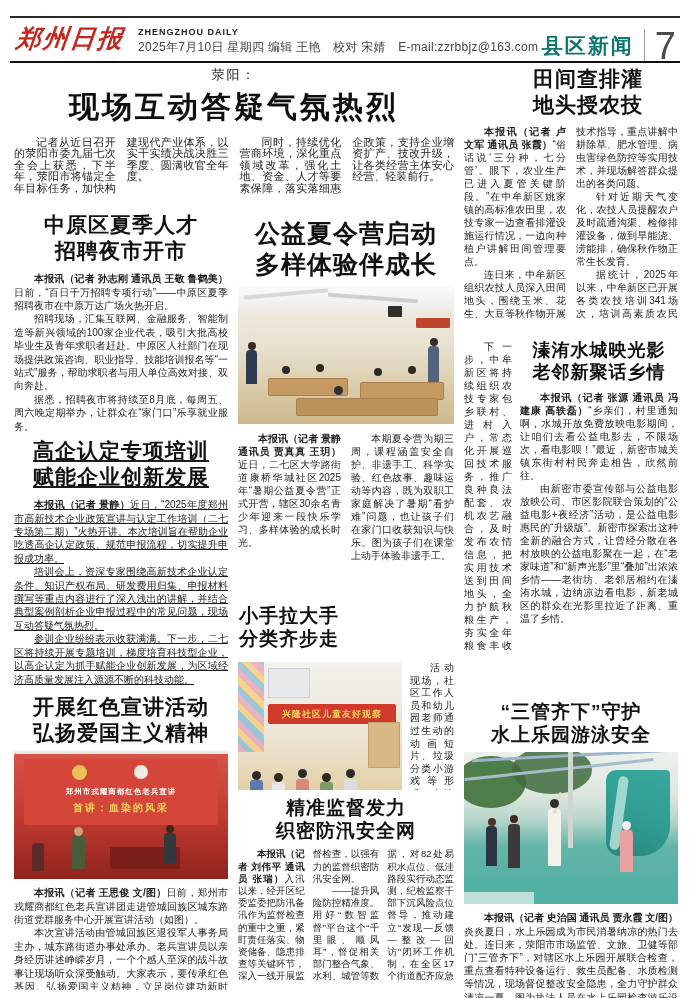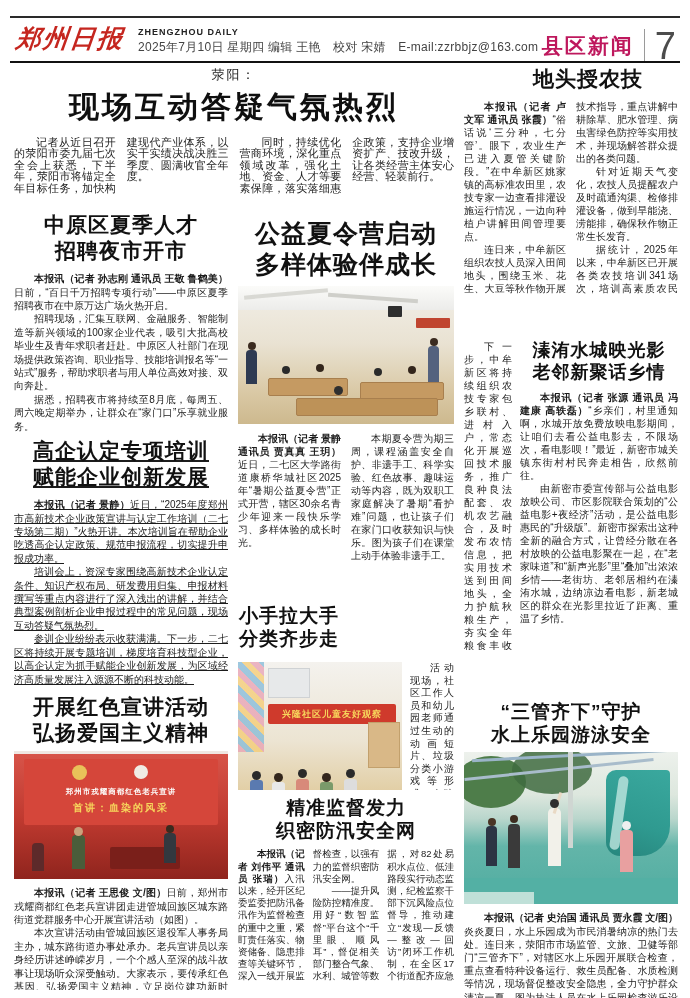--- a/index.html
+++ b/index.html
@@ -9,21 +9,21 @@
   
   .top-rule{position:absolute;left:10px;top:16px;width:670px;height:2px;background:#2a2a2a;}
   .head-rule{position:absolute;left:10px;top:61px;width:670px;height:2px;background:#111;}
   .masthead{position:absolute;left:16px;top:24px;width:660px;height:36px;display:flex;align-items:flex-start;}
   .logo{color:#c5261f;font-family:"Liberation Serif",serif;font-style:italic;font-weight:800;
         font-size:25px;letter-spacing:2px;line-height:30px;transform:skewX(-6deg);}
   .mh-mid{margin-left:14px;padding-top:3px;}
   .mh-en{font-size:9px;font-weight:700;letter-spacing:1px;color:#222;}
   .mh-date{font-size:12px;color:#444;margin-top:2px;letter-spacing:.3px;}
   .mh-right{margin-left:auto;display:flex;align-items:center;gap:10px;padding-top:4px;}
-  .mh-section{font-size:21px;font-weight:700;letter-spacing:2px;color:#be185d;}
+  .mh-section{font-size:21px;font-weight:700;letter-spacing:2px;color:#0f766e;}
   .mh-div{width:1px;height:34px;background:#9a9a9a;}
   .mh-num{font-size:38px;font-weight:300;color:#4c4c4c;line-height:36px;font-family:"Liberation Sans",sans-serif;}
   
   .body-txt{font-size:10px;line-height:13.4px;text-align:justify;overflow:hidden;}
   .body-txt p{margin:0;text-indent:2em;}
   .body-txt b{font-weight:700;}
   .hl{font-weight:700;color:#111;text-align:center;letter-spacing:1px;}
   .hl-2l{line-height:1.22;}
   
   .kicker{text-align:center;font-size:13px;letter-spacing:2px;color:#222;}
@@ -68,20 +68,21 @@
     <div class="banner-hl">现场互动答疑气氛热烈</div>
     <div class="banner-body body-txt">
       <p>记者从近日召开的荥阳市委九届七次全会上获悉，下半年，荥阳市将锚定全年目标任务，加快构建现代产业体系，以实干实绩决战决胜三季度、圆满收官全年度。</p>
       <p>同时，持续优化营商环境，深化重点领域改革，强化土地、资金、人才等要素保障，落实落细惠企政策，支持企业增资扩产、技改升级，让各类经营主体安心经营、轻装前行。</p>
 
     </div>
   </section>
 
   <section class="abs" style="left:464px;top:66px;width:214px;height:270px;">
     <div class="hl hl-2l col-hl" style="padding-left:34px;">
+      <div>田间查排灌</div>
       <div>地头授农技</div>
     </div>
     <div class="body-txt" style="margin-top:8px;height:204px;column-count:2;column-gap:10px;line-height:13px;">
       <p><b>本报讯（记者 卢文军 通讯员 张霞）</b><span>“俗话说‘三分种，七分管’。眼下，农业生产已进入夏管关键阶段。”在中牟新区姚家镇的高标准农田里，农技专家一边查看排灌设施运行情况，一边向种植户讲解田间管理要点。</span></p>
       <p>连日来，中牟新区组织农技人员深入田间地头，围绕玉米、花生、大豆等秋作物开展技术指导，重点讲解中耕除草、肥水管理、病虫害绿色防控等实用技术，并现场解答群众提出的各类问题。</p>
       <p>针对近期天气变化，农技人员提醒农户及时疏通沟渠、检修排灌设备，做到旱能浇、涝能排，确保秋作物正常生长发育。</p>
       <p>据统计，2025年以来，中牟新区已开展各类农技培训341场次，培训高素质农民1.43万人次，发放技术资料3.11万份，技术服务覆盖全部行政村，为全年粮食丰产丰收打下了坚实基础。</p>
     </div>
   </section>
 

